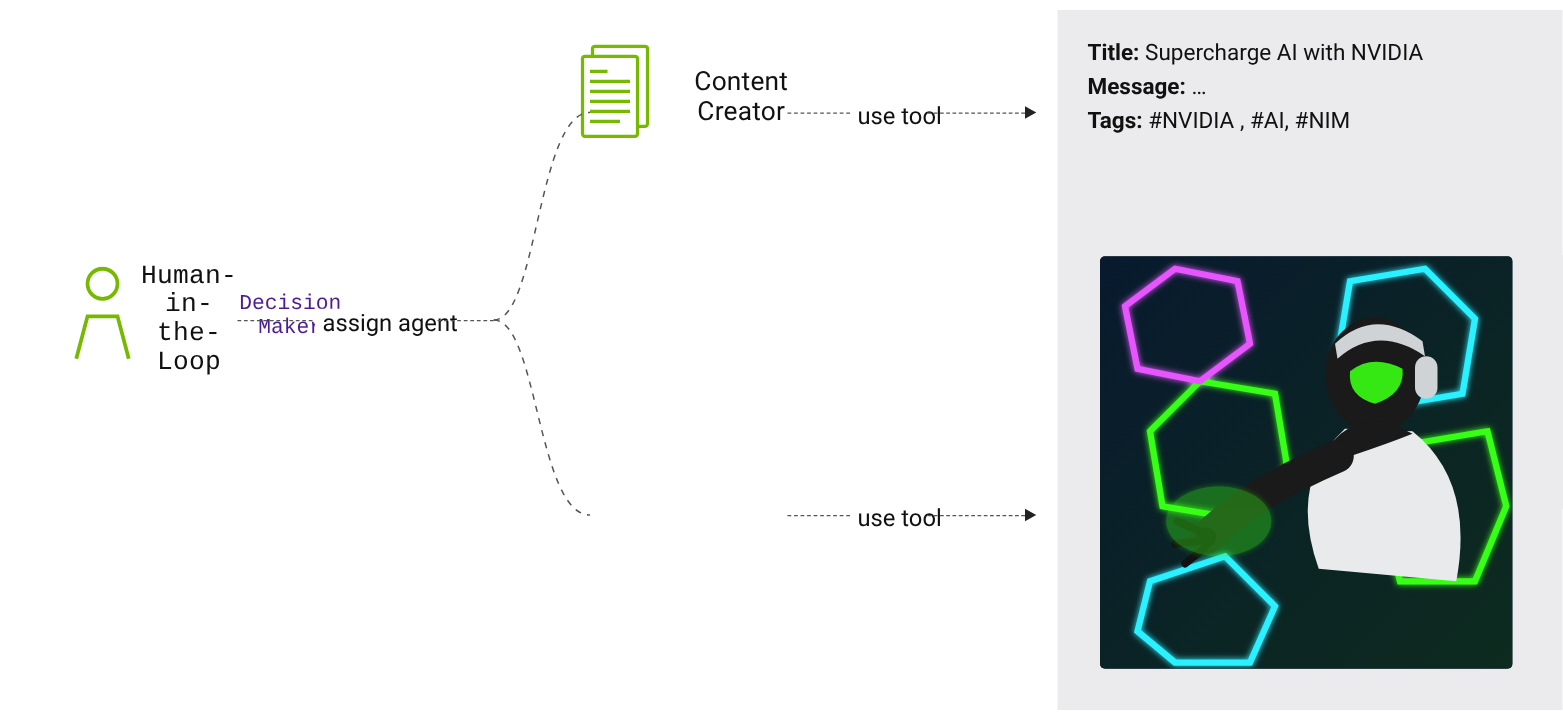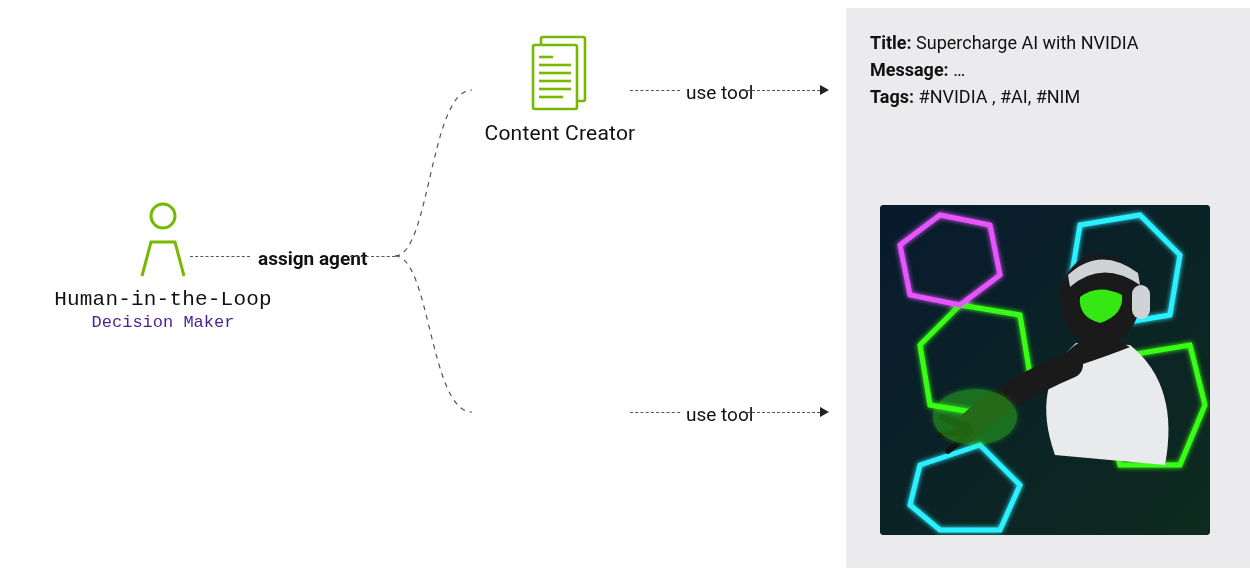--- a/index.html
+++ b/index.html
@@ -10,21 +10,21 @@
     height: 582px;
     position: relative;
     overflow: hidden;
   }
   .canvas { position: relative; width: 100%; height: 100%; }
 
   
   .node {
     position: absolute;
     display: flex;
-    flex-direction: column;
+    flex-direction: row;
     align-items: center;
     text-align: center;
   }
   .node-title { font-size: 21px; color: #111; margin-top: 8px; letter-spacing: 0.2px; }
   .node-subtitle { font-size: 17px; color: #4c1d95; margin-top: 2px; }
 
   .icon-slot { display: flex; justify-content: center; align-items: center; }
 
   
   .edge-label {
@@ -104,21 +104,21 @@
         <line x1="12" y1="46" x2="44" y2="46"></line>
         <line x1="12" y1="54" x2="44" y2="54"></line>
         <line x1="12" y1="62" x2="36" y2="62"></line>
       </svg>
     </span>
     <div class="node-title">Content Creator</div>
   </div>
 
 
   <div class="dashed-line" style="left:190px; top:256px; width:60px;"></div>
-  <div class="edge-label" style="left:252px; top:247px;font-weight:bold;">assign agent</div>
+  <div class="edge-label" style="left:252px; top:247px;">assign agent</div>
   <div class="dashed-line" style="left:350px; top:256px; width:45px;"></div>
 
   <svg class="overlay" width="1250" height="582">
     <path d="M395 256 C 430 256, 430 90, 472 90" stroke="#555" stroke-width="1.2" fill="none" stroke-dasharray="5,5"></path>
     <path d="M395 256 C 430 256, 430 412, 472 412" stroke="#555" stroke-width="1.2" fill="none" stroke-dasharray="5,5"></path>
   </svg>
 
   <div class="dashed-line" style="left:630px; top:90px; width:50px;"></div>
   <div class="edge-label" style="left:680px; top:81px;">use tool</div>
   <div class="dashed-line" style="left:742px; top:90px; width:78px;"></div>

